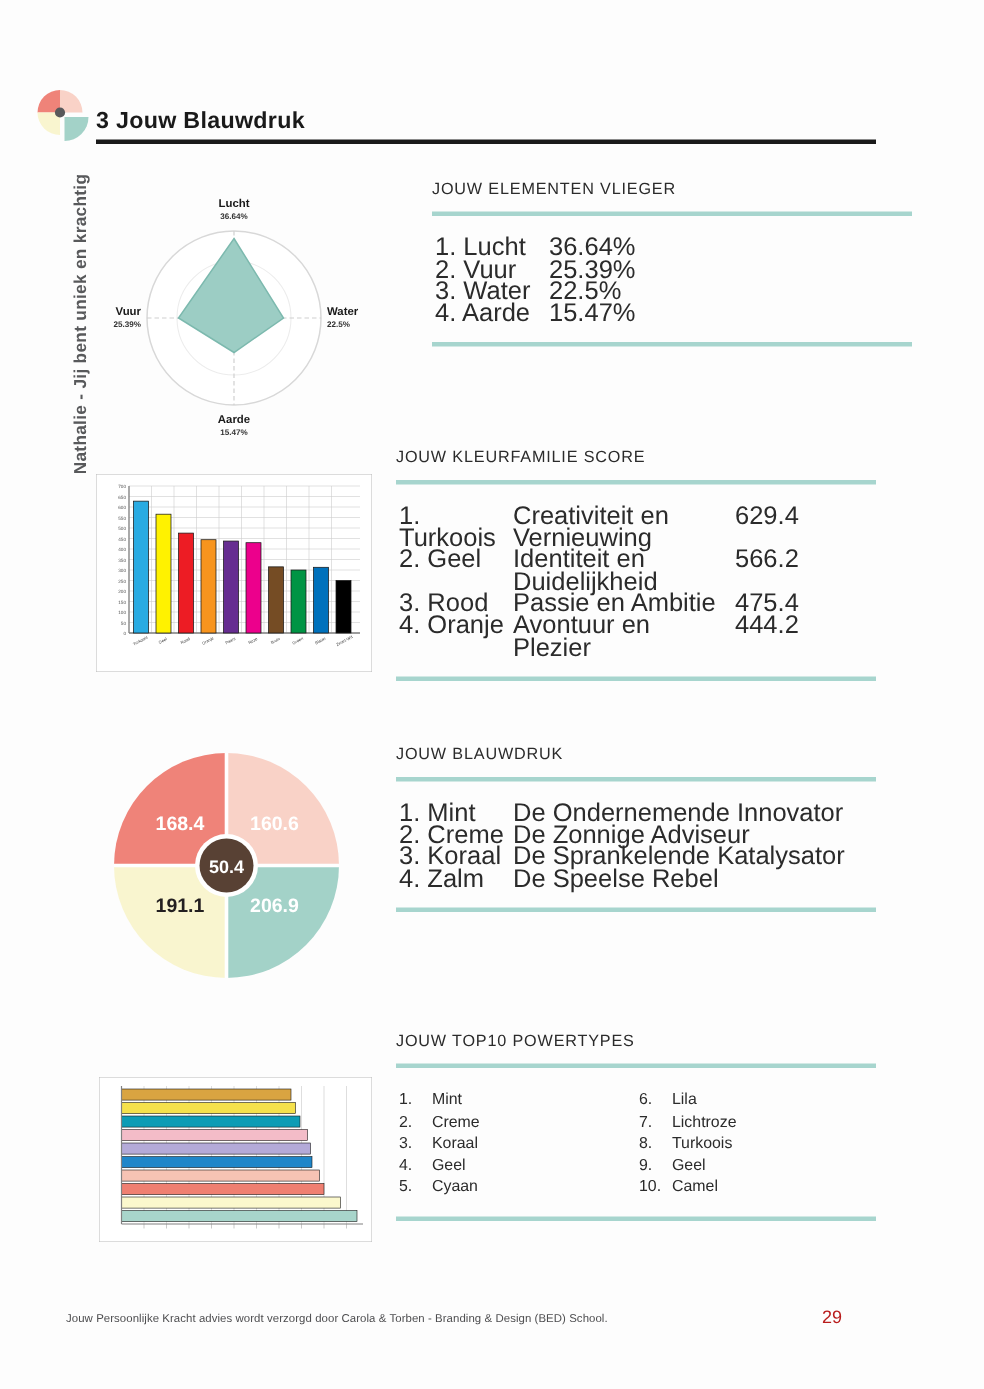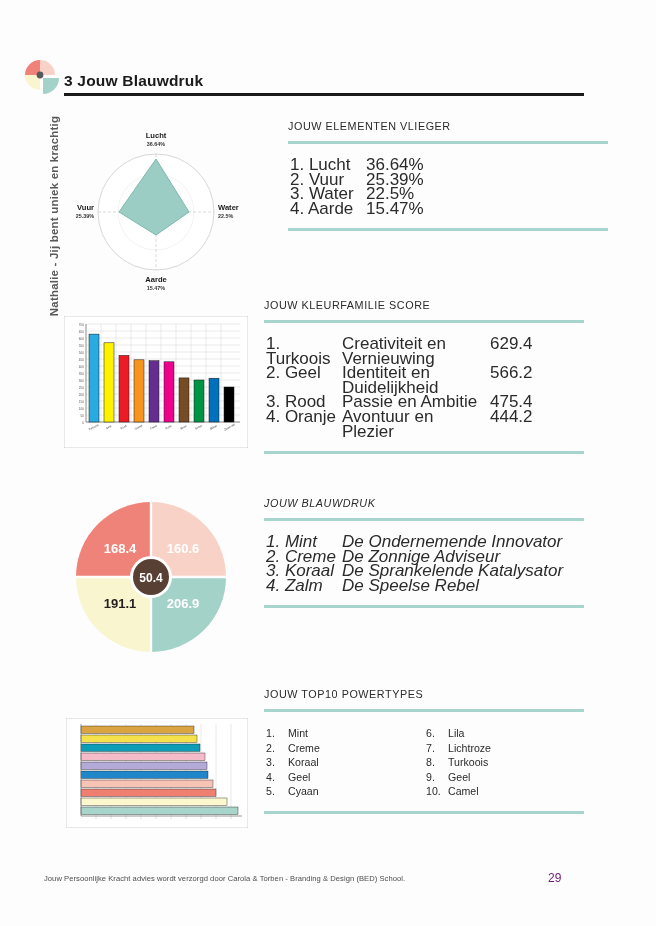--- a/index.html
+++ b/index.html
@@ -81,21 +81,21 @@
   
   .hbars { position: absolute; left: 66px; top: 718px; width: 182px; height: 110px; }
 
   
   .footer-text {
     position: absolute; left: 44px; top: 874px;
     font-size: 7.6px; color: #4d4d4f; letter-spacing: .05px;
   }
   .footer-page {
     position: absolute; left: 548px; top: 871px;
-    font-size: 12px; color: #701a75;
+    font-size: 12px; color: #b91c1c;
   }
 </style>
 </head>
 <body>
 
 <div class="page">
 
   <div class="logo">
     <svg viewBox="0 0 40 40" width="40" height="40">
       <path d="M18 18 L18 3 A15 15 0 0 0 3 18 Z" fill="#ef8379"></path>
@@ -276,21 +276,21 @@
       <circle cx="79" cy="79" r="21" fill="#ffffff"></circle>
       <circle cx="79" cy="79" r="18" fill="#584134"></circle>
       <text x="48" y="55" text-anchor="middle" font-size="13" font-weight="bold" fill="#ffffff">168.4</text>
       <text x="111" y="55" text-anchor="middle" font-size="13" font-weight="bold" fill="#ffffff">160.6</text>
       <text x="111" y="110" text-anchor="middle" font-size="13" font-weight="bold" fill="#ffffff">206.9</text>
       <text x="48" y="110" text-anchor="middle" font-size="13" font-weight="bold" fill="#231f20">191.1</text>
       <text x="79" y="84" text-anchor="middle" font-size="12" font-weight="bold" fill="#ffffff">50.4</text>
     </svg>
   </div>
 
-  <div class="panel" style="top:497px;font-style:italic;">
+  <div class="panel" style="top:497px;">
     <div class="panel-title">JOUW BLAUWDRUK</div>
     <div class="rule"></div>
     <div class="panel-body">
       <div class="row">
         <span class="num">1. Mint</span>
         <span class="val">De Ondernemende Innovator</span>
       </div>
       <div class="row">
         <span class="num">2. Creme</span>
         <span class="val">De Zonnige Adviseur</span>

